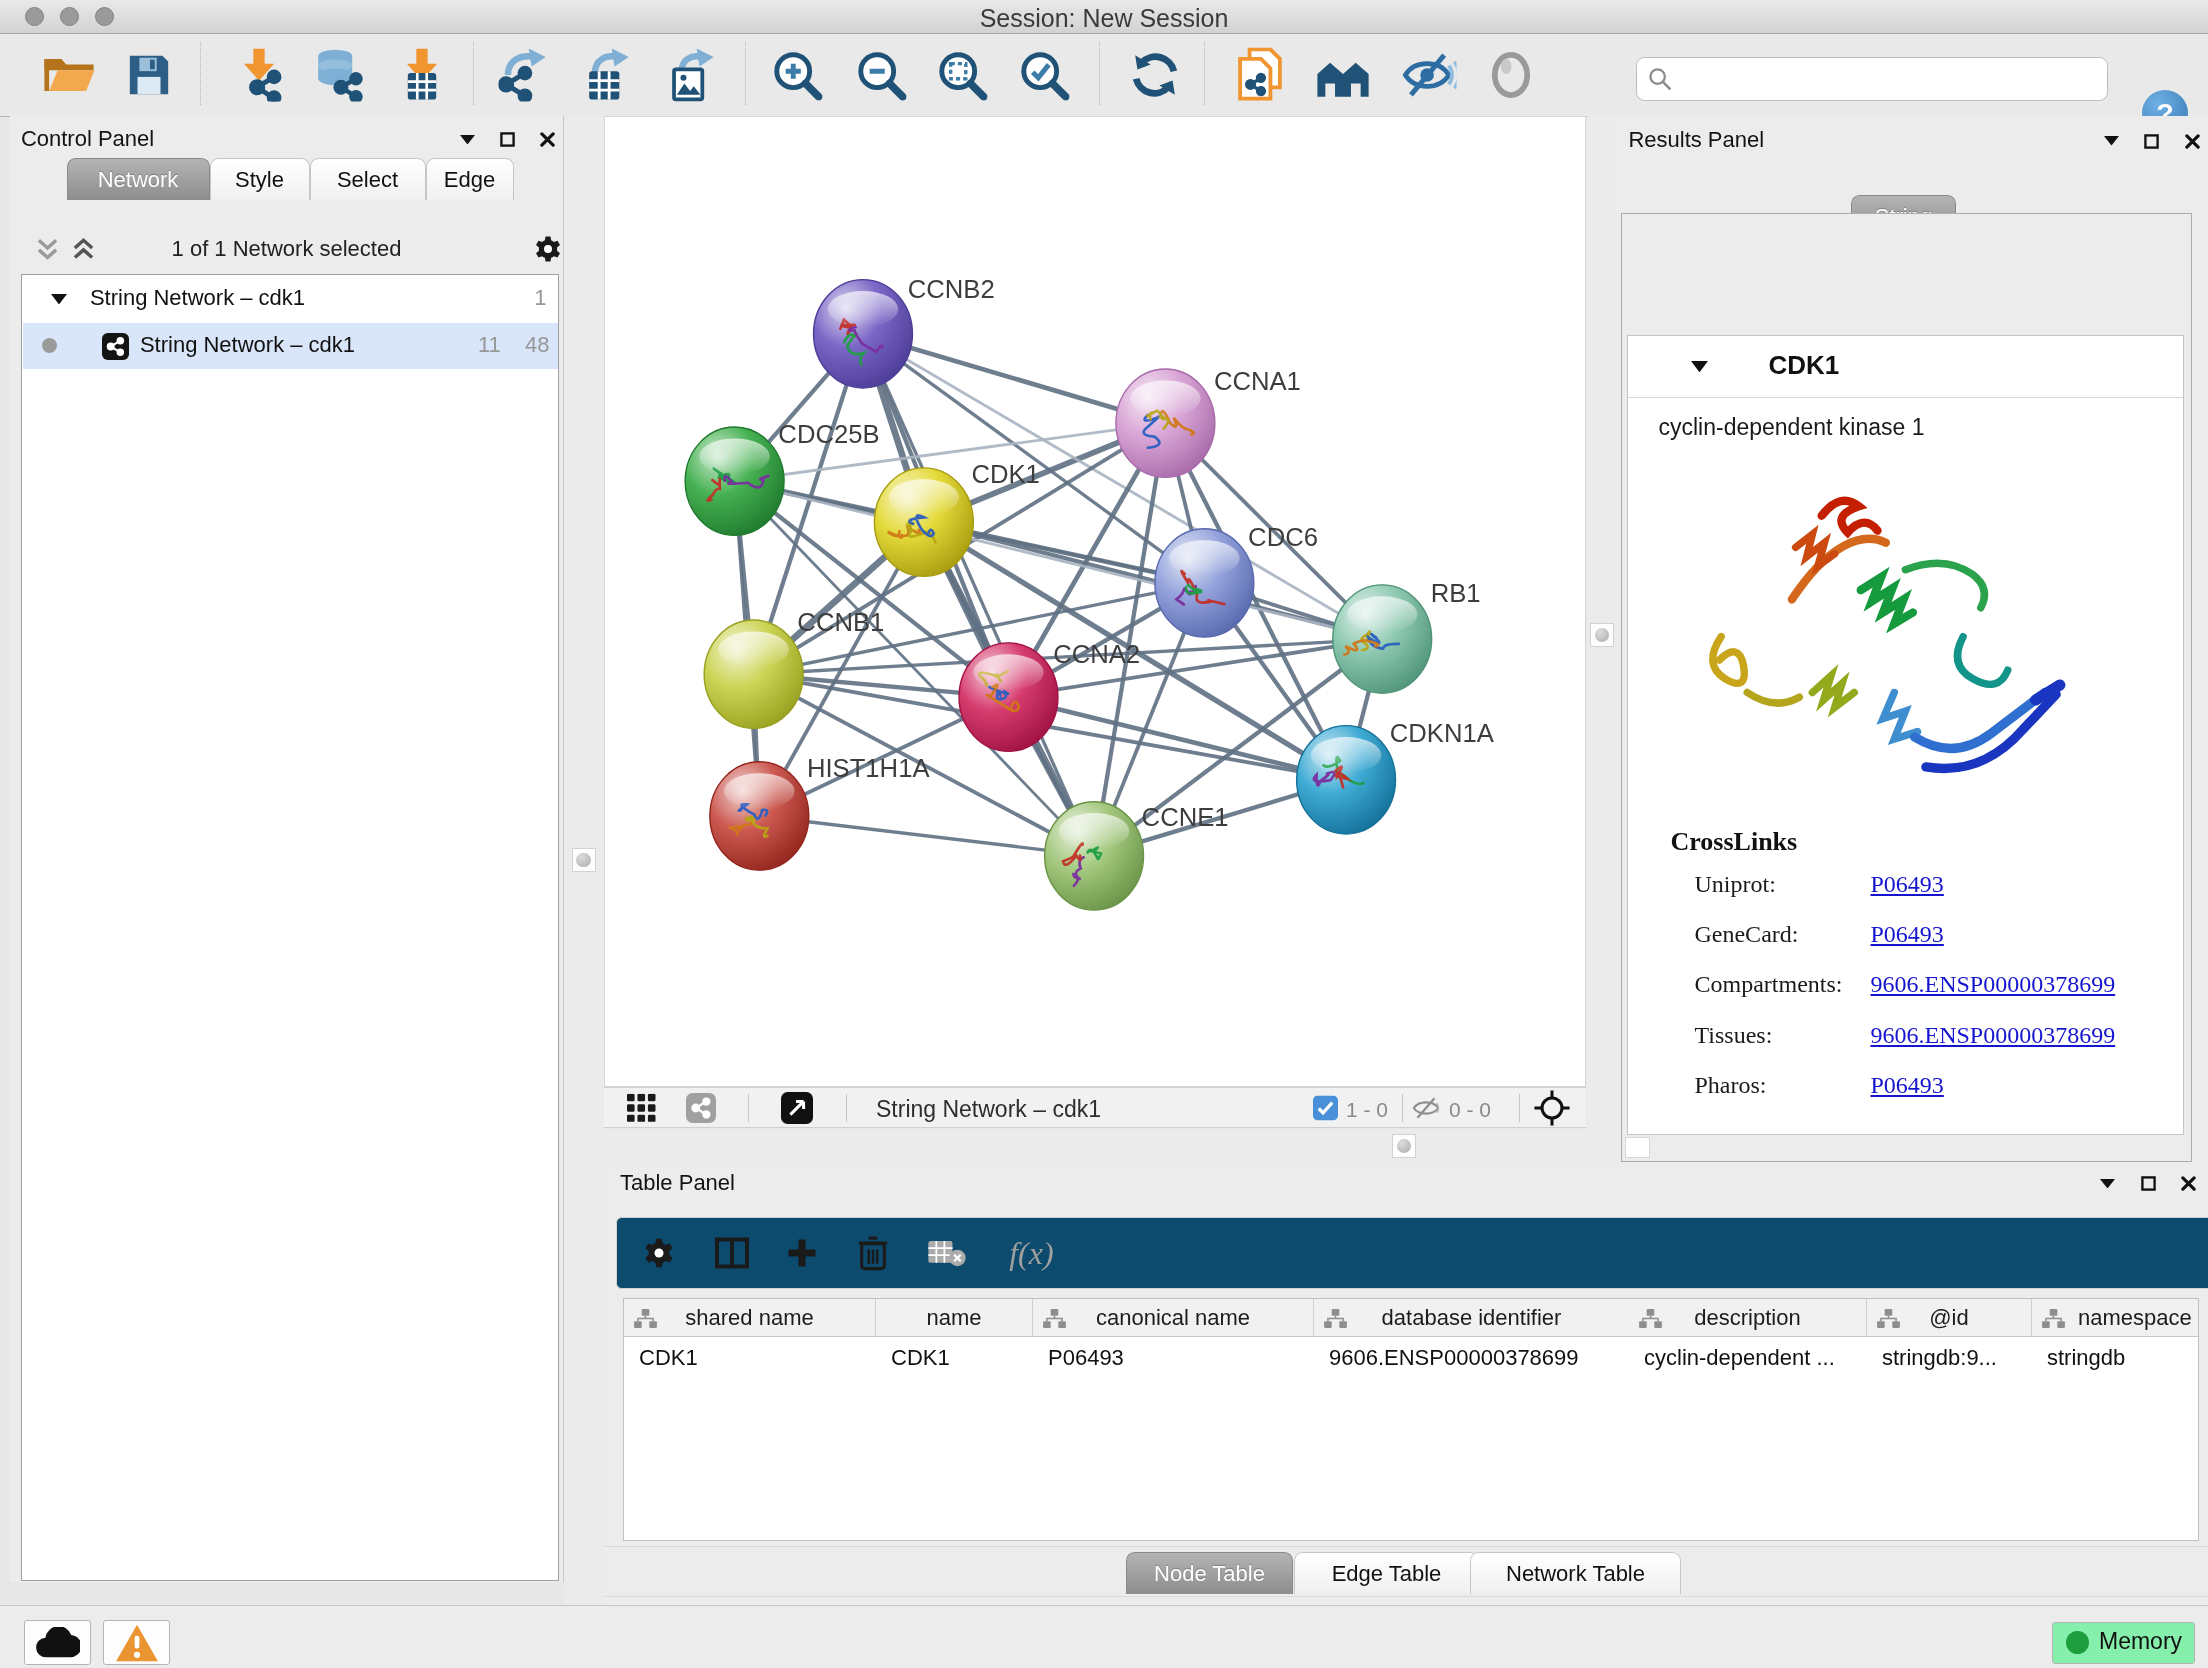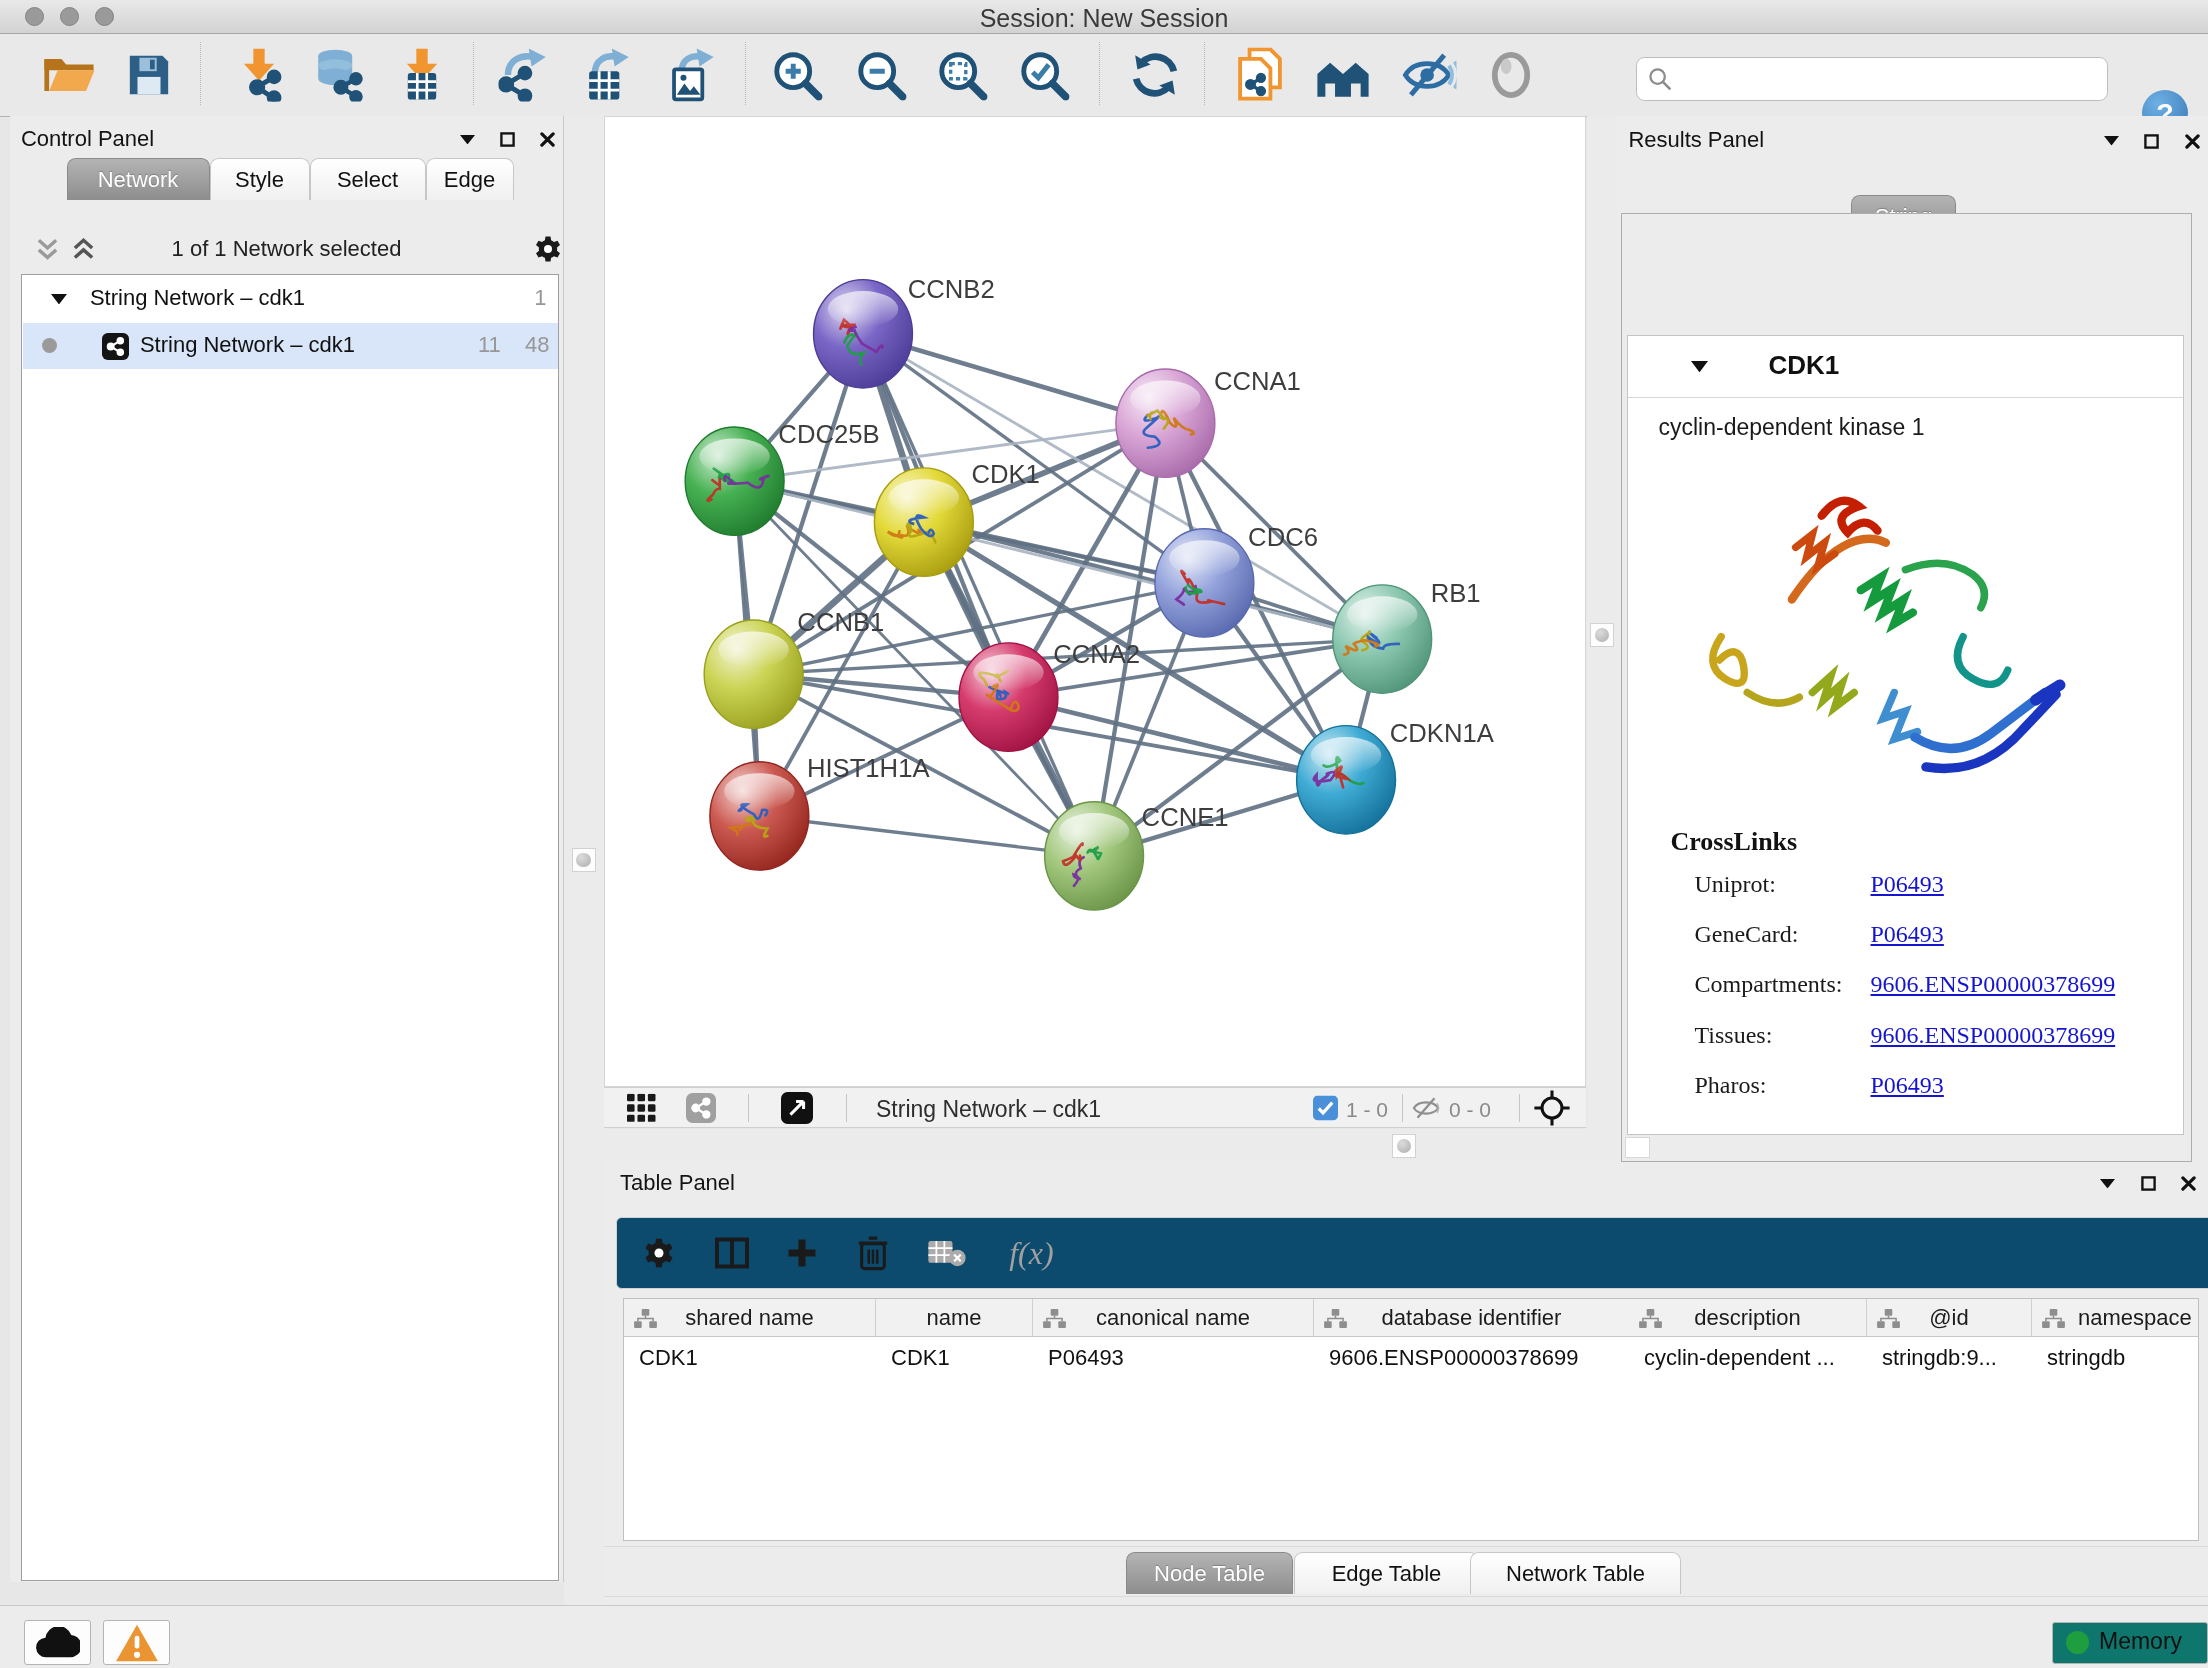--- a/index.html
+++ b/index.html
@@ -56,21 +56,21 @@
   .tp-toolbar{position:absolute;left:12.4px;top:55px;width:1795px;height:72px;background:#0c4a6e;border:1px solid #d2d2d2;border-radius:5.7px;box-sizing:border-box;padding-left:24px;}
   .tp-icon{position:absolute;top:50%;transform:translate(-50%,-50%);line-height:0;}
   .tbl{position:absolute;left:19px;top:136px;width:1576px;height:243px;background:#fff;border:1px solid #c0c0c0;box-sizing:border-box;overflow:hidden;}
   .th{position:absolute;top:0;height:38px;background:#f1f1f1;border-right:1px solid #d0d0d0;border-bottom:1px solid #c6c6c6;font-size:22px;color:#1c1c1c;line-height:38px;text-align:center;box-sizing:border-box;}
   .th .colicon{position:absolute;left:9.5px;top:9.5px;line-height:0;}
   .td{position:absolute;top:38px;height:41px;font-size:22px;color:#111;line-height:41px;padding-left:15px;box-sizing:border-box;white-space:nowrap;overflow:hidden;}
   .hairline{position:absolute;left:0;width:1605px;border-top:1px solid #dadada;}
   
   .statusbar{position:absolute;left:0;top:1605px;width:2208px;height:63px;background:#ececec;border-top:1px solid #c9c9c9;box-sizing:border-box;}
   .st-btn{position:absolute;background:#fdfdfd;border:1.9px solid #b4b4b4;border-radius:2.9px;box-sizing:border-box;}
-  .mem-btn{position:absolute;left:2052px;top:16px;width:156px;height:42px;background:#0f766e;border:1.9px solid #b4b4b4;border-radius:2.9px;box-sizing:border-box;font-size:23px;color:#111;}
+  .mem-btn{position:absolute;left:2052px;top:16px;width:143px;height:42px;background:#86efac;border:1.9px solid #b4b4b4;border-radius:2.9px;box-sizing:border-box;font-size:23px;color:#111;}
   .mem-dot{position:absolute;left:13.3px;top:7.6px;width:23px;height:23px;border-radius:50%;background:#1e9e3e;}
   .mem-lbl{position:absolute;left:46px;top:4.8px;}
   svg{display:block;}
 </style>
 </head>
 <body>
 
 <div id="app">
 
   <div class="titlebar">

